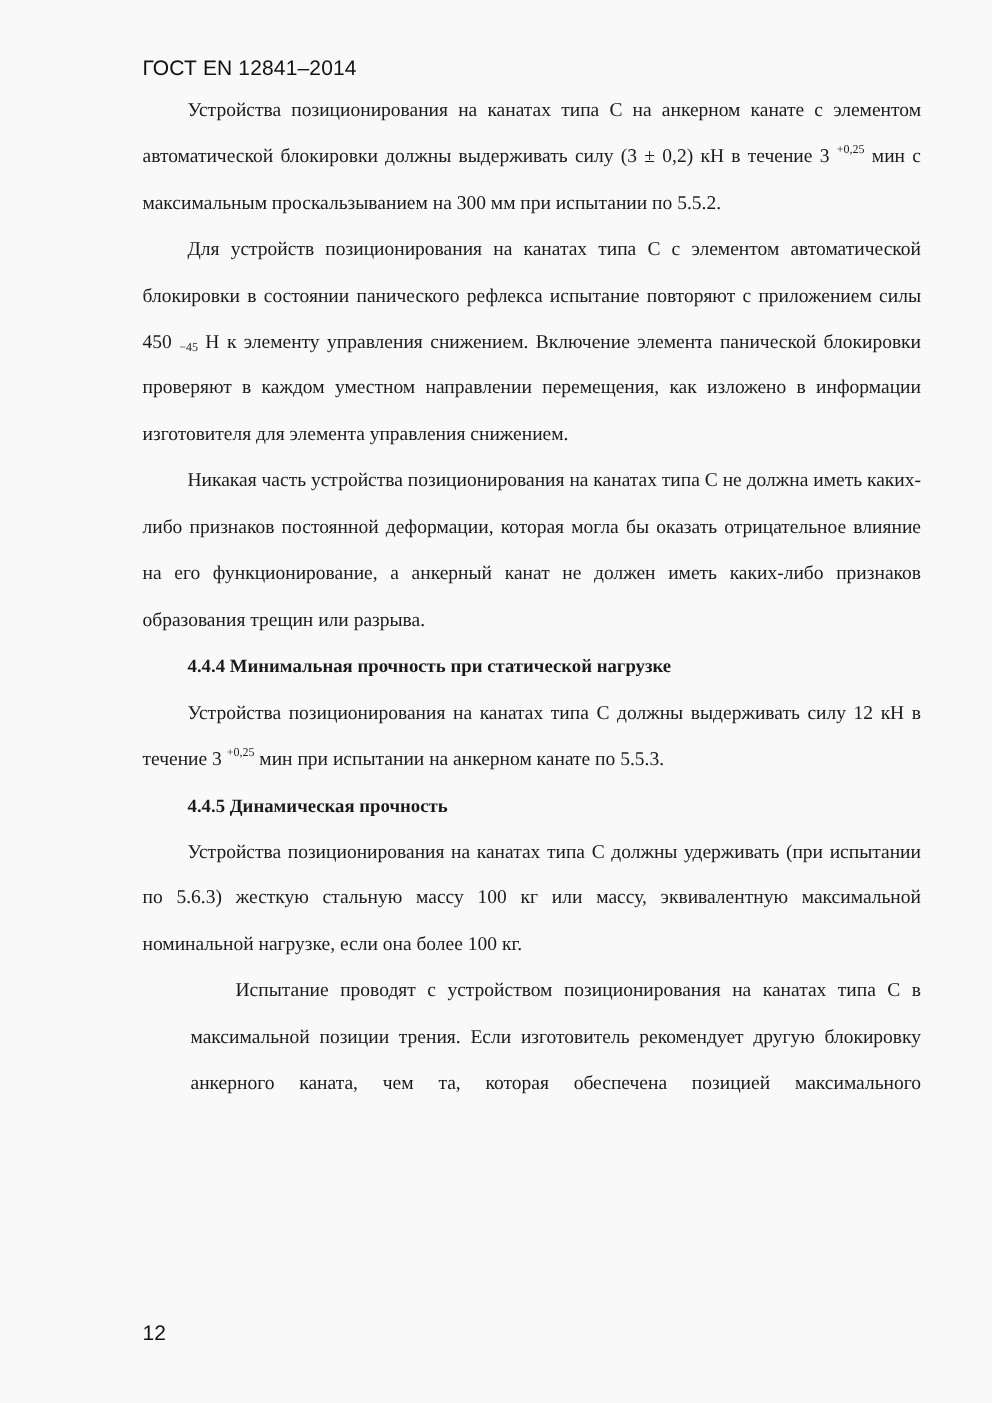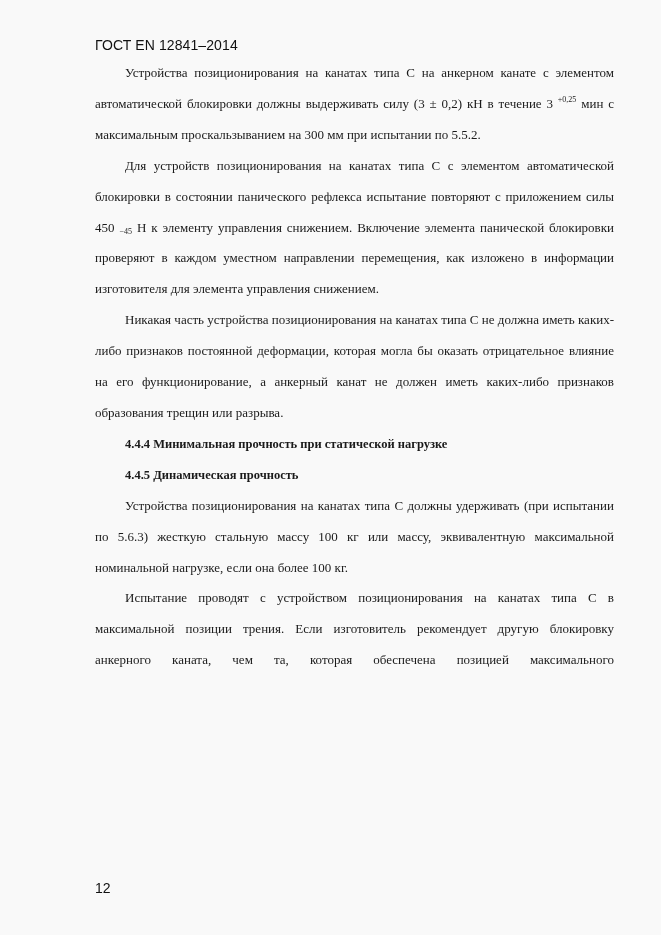--- a/index.html
+++ b/index.html
@@ -39,20 +39,21 @@
       margin: 0;
       font-size: 12.5px;
     }
     .para {
       margin: 0;
       text-indent: 30px;
       text-align: justify;
     }
     .para.last-justify {
       text-align-last: justify;
+      margin-left: 32px;
     }
     sup, sub {
       font-size: 8px;
       line-height: 0;
     }
     sup { vertical-align: 6px; }
     sub { vertical-align: -2px; }
     .page-number {
       position: absolute;
       left: 95px;
@@ -71,20 +72,21 @@
 
 
   <p class="para"><span>Устройства позиционирования на канатах типа С на анкерном канате с элементом автоматической блокировки должны выдерживать силу (3 ± 0,2) кН в течение 3 </span><sup>+0,25</sup><span> мин с максимальным проскальзыванием на 300 мм при испытании по 5.5.2.</span></p>
 
   <p class="para"><span>Для устройств позиционирования на канатах типа С с элементом автоматической блокировки в состоянии панического рефлекса испытание повторяют с приложением силы 450 </span><sub>−45</sub><span> Н к элементу управления снижением. Включение элемента панической блокировки проверяют в каждом уместном направлении перемещения, как изложено в информации изготовителя для элемента управления снижением.</span></p>
 
   <p class="para">Никакая часть устройства позиционирования на канатах типа С не должна иметь каких-либо признаков постоянной деформации, которая могла бы оказать отрицательное влияние на его функционирование, а анкерный канат не должен иметь каких-либо признаков образования трещин или разрыва.</p>
 
   <p class="heading">4.4.4 Минимальная прочность при статической нагрузке</p>
 
+  <p class="para"><span>Устройства позиционирования на канатах типа С должны выдерживать силу 12 кН в течение 3 </span><sup>+0,25</sup><span> мин при испытании на анкерном канате по 5.5.3.</span></p>
 
 
   <p class="heading">4.4.5 Динамическая прочность</p>
 
   <p class="para">Устройства позиционирования на канатах типа С  должны удерживать (при испытании  по 5.6.3) жесткую стальную массу 100 кг или массу, эквивалентную максимальной номинальной нагрузке, если она более 100 кг.</p>
 
   <p class="para last-justify">Испытание проводят с устройством позиционирования на канатах типа С в максимальной позиции трения. Если изготовитель рекомендует другую блокировку анкерного каната, чем та, которая обеспечена позицией максимального</p>
 
 </div>
 

